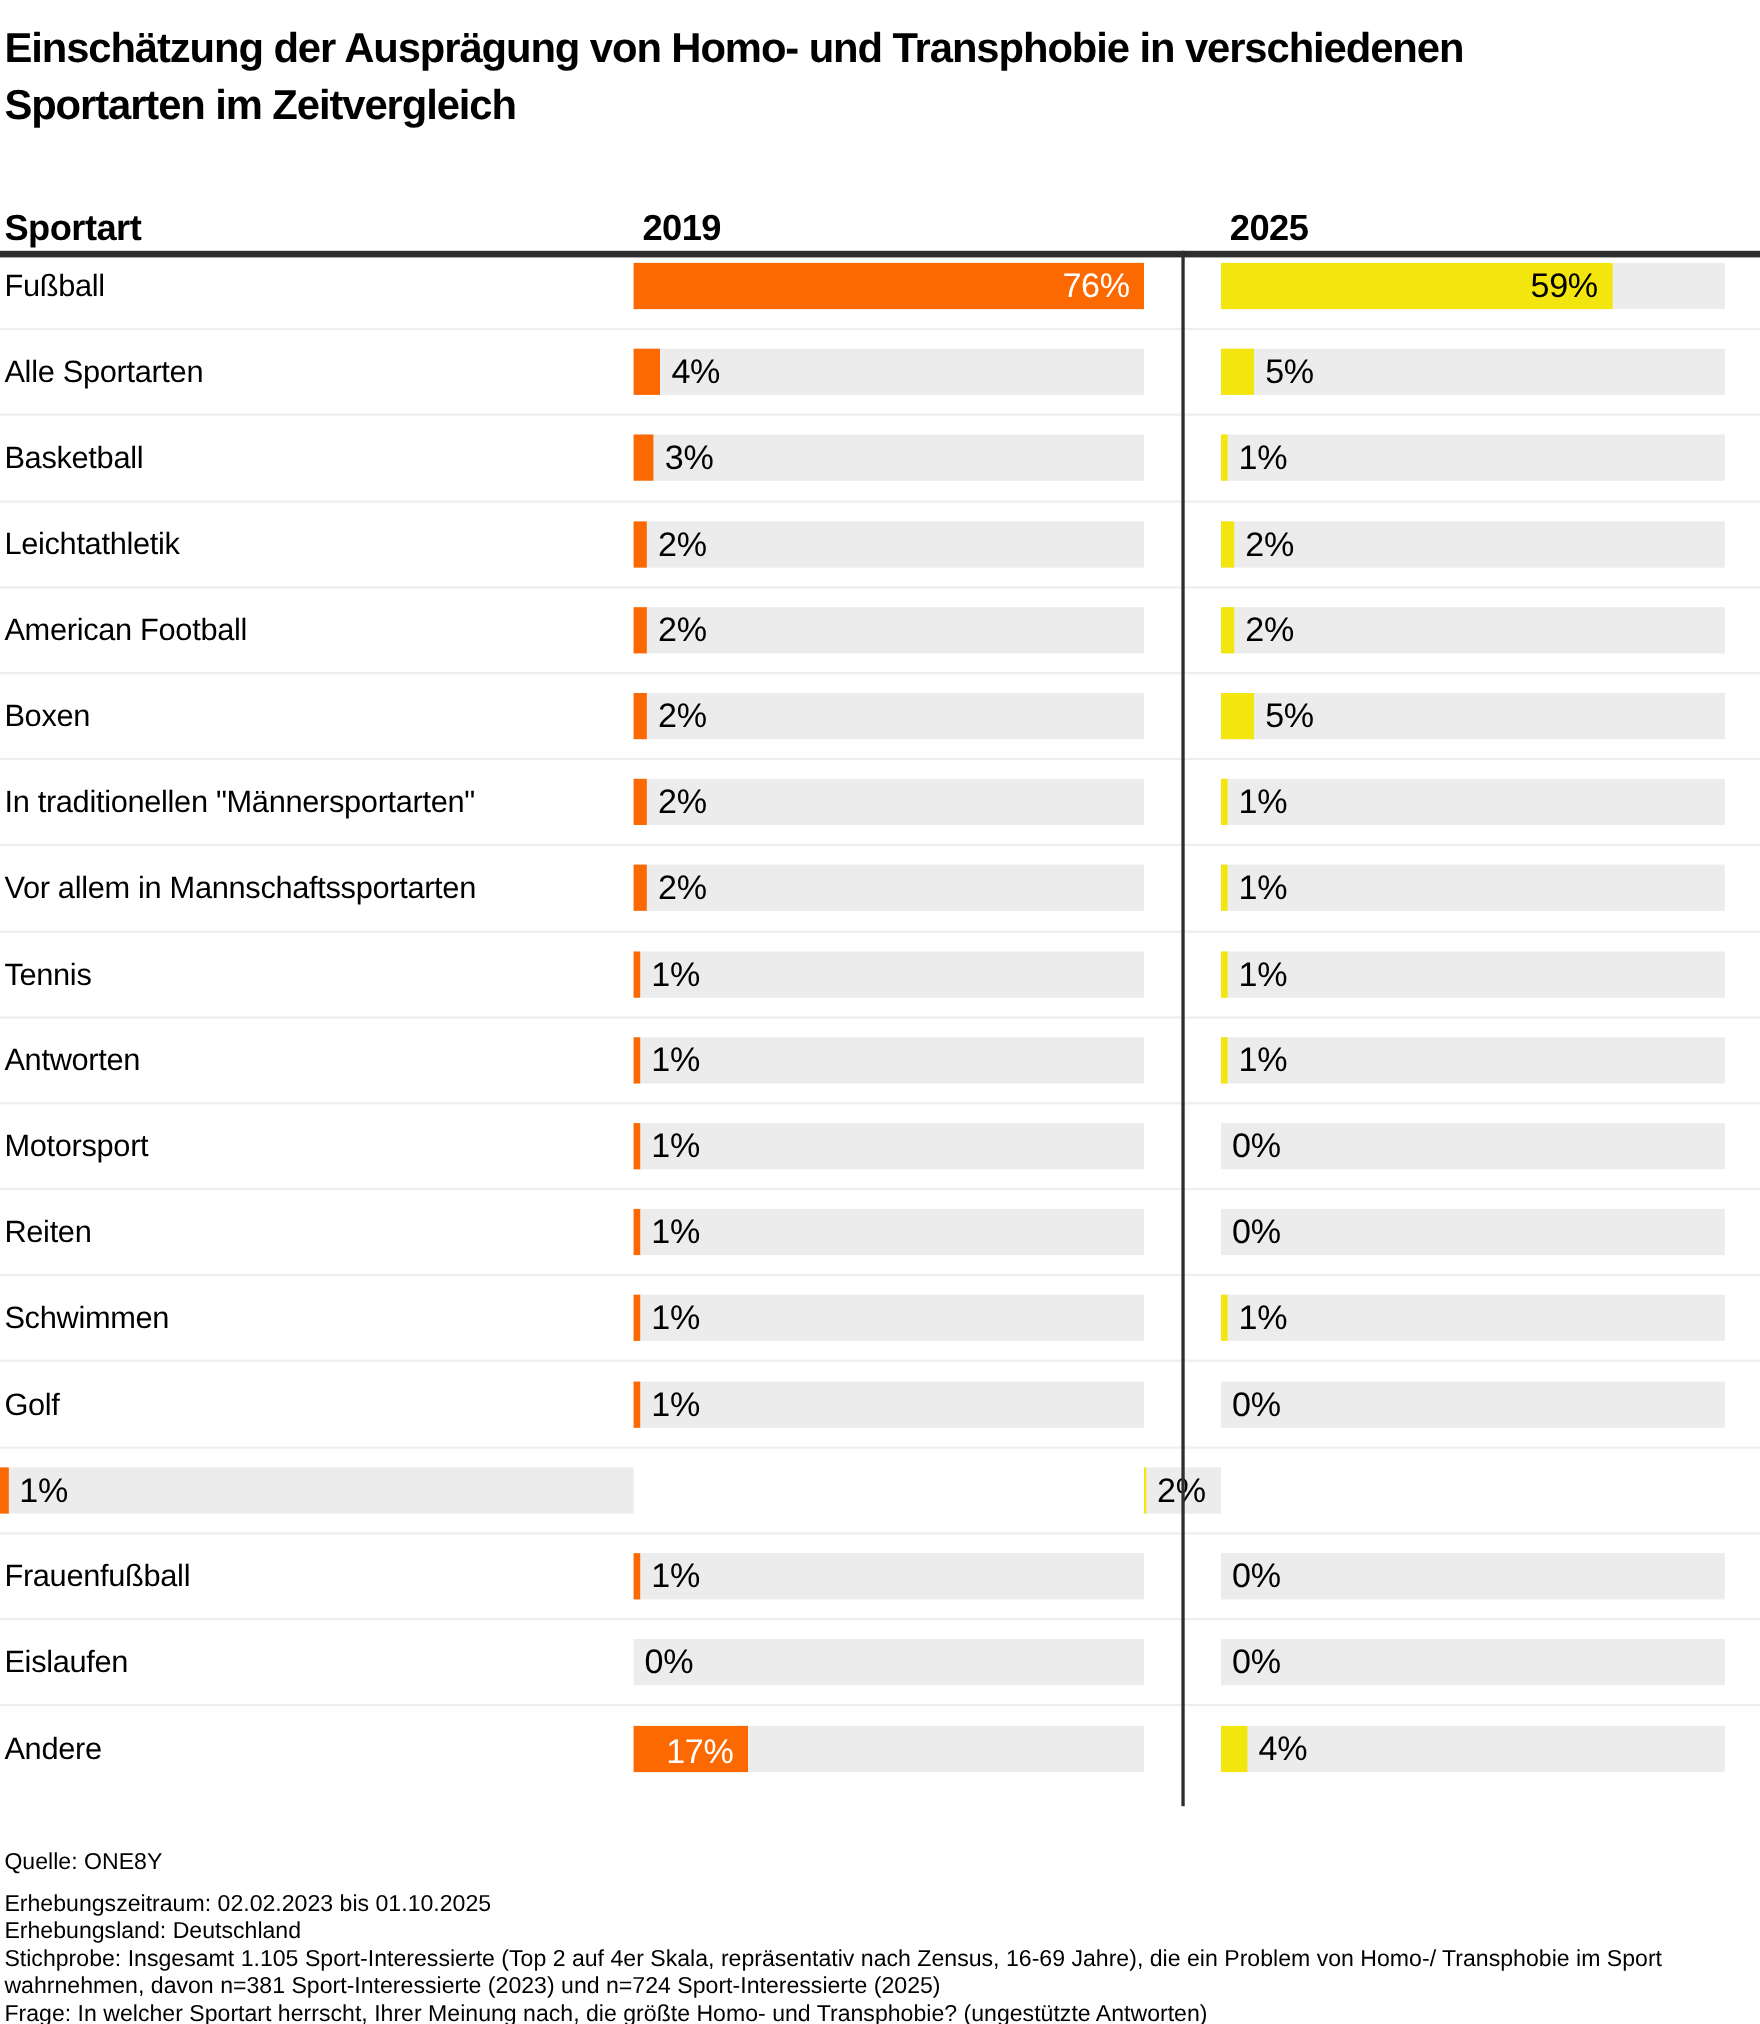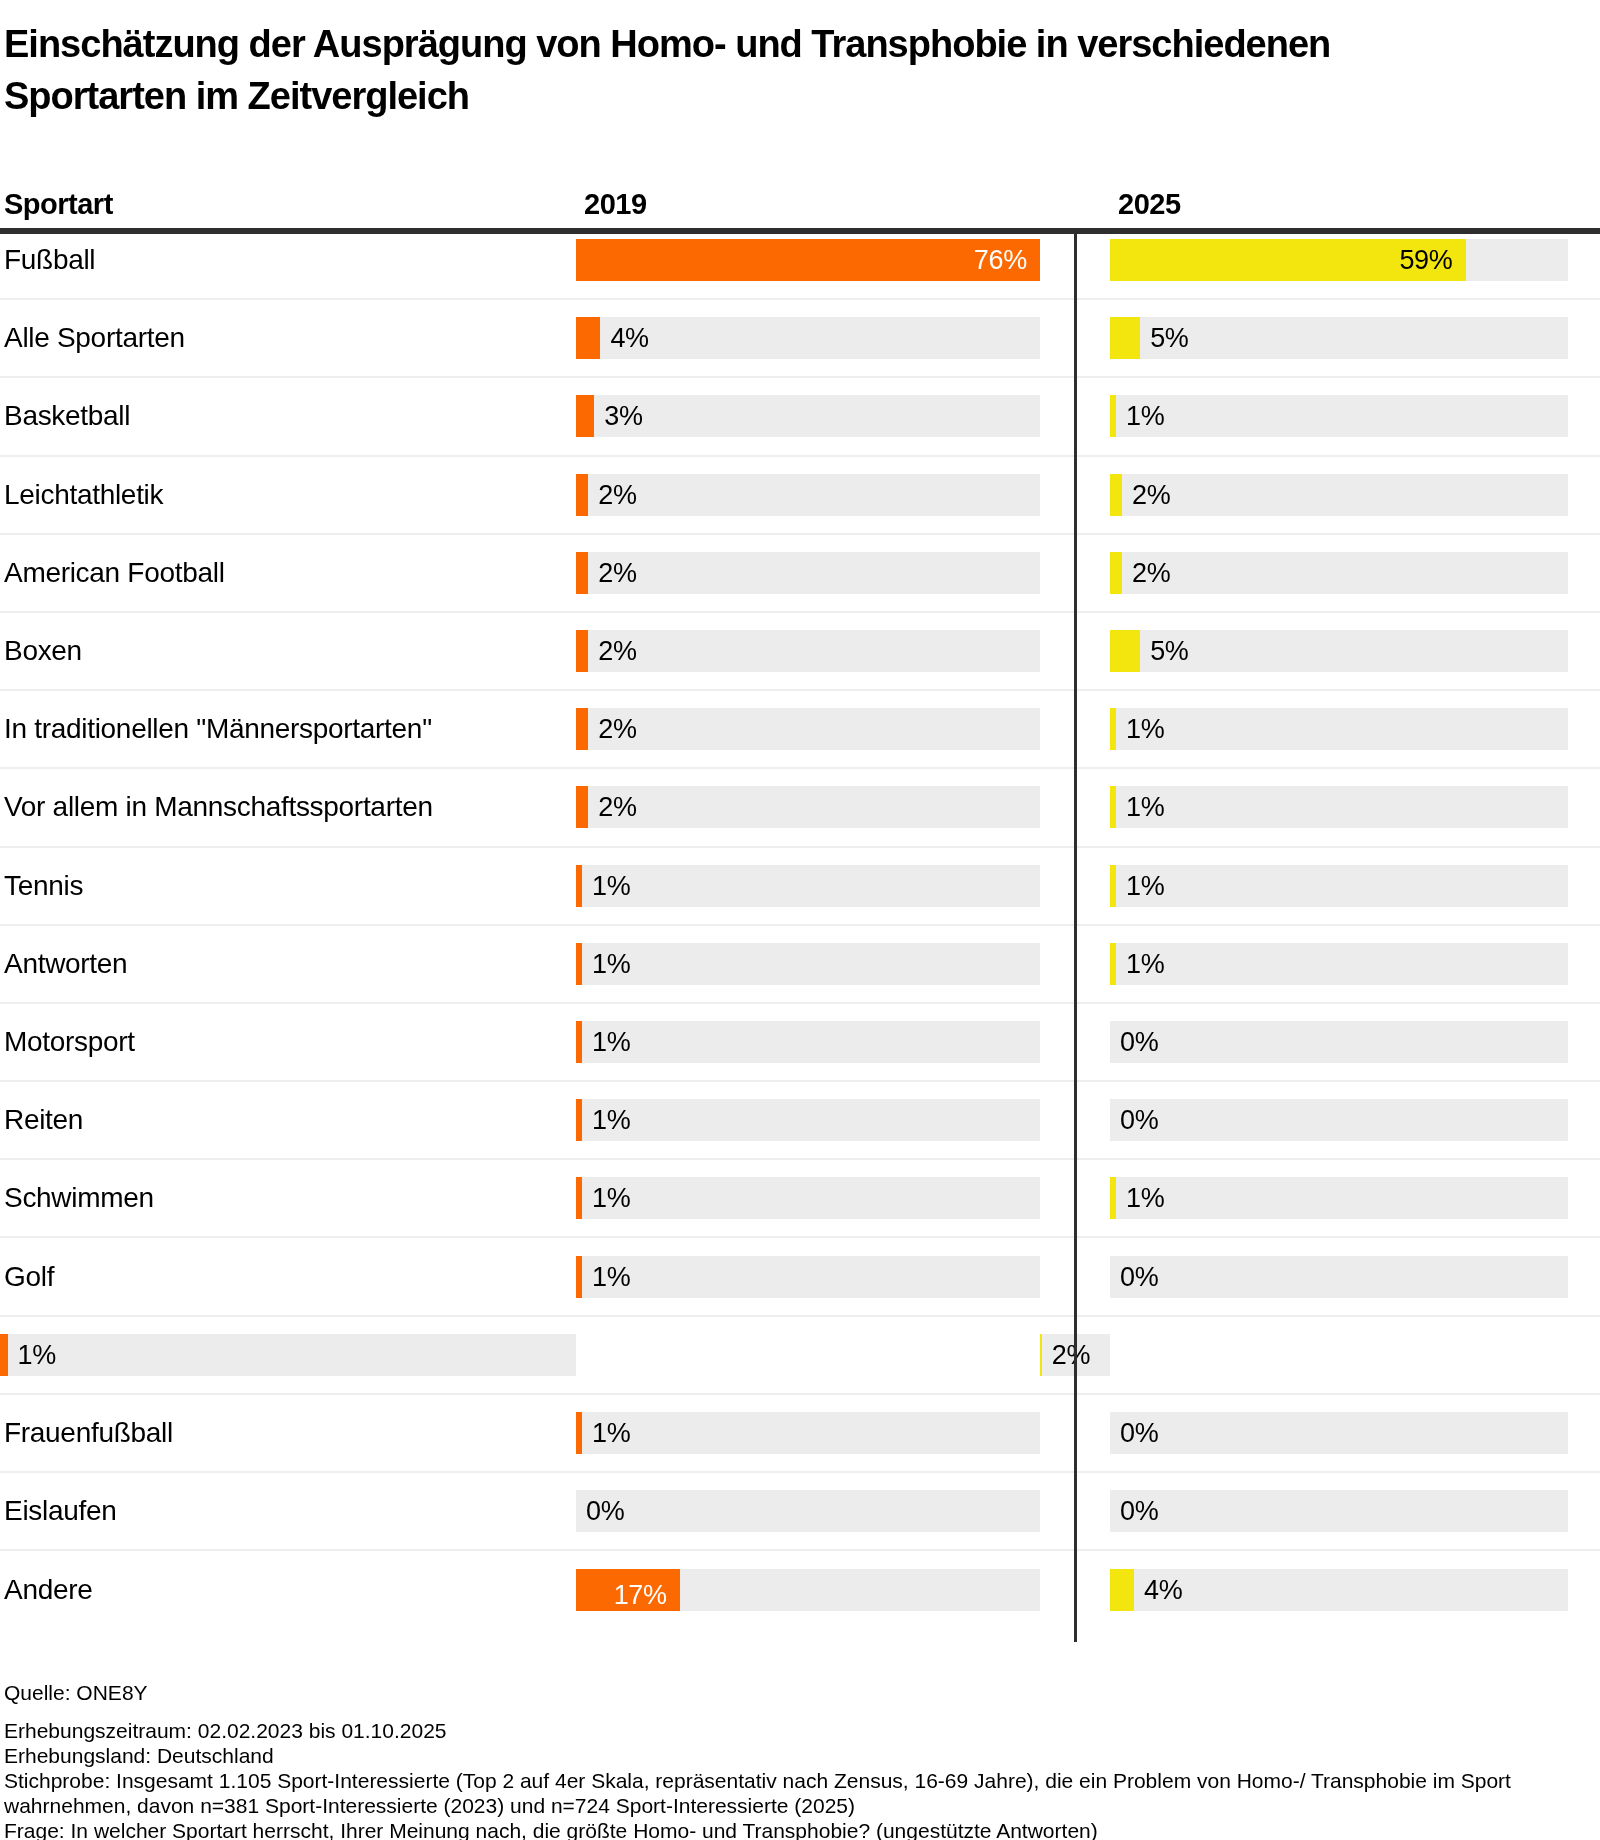--- a/index.html
+++ b/index.html
@@ -3,39 +3,39 @@
 <meta charset="utf-8">
 <style>
   html,body{margin:0;padding:0;background:#fff;}
   body{font-family:"Liberation Sans", sans-serif; color:#000;}
   #page{position:relative;width:1600px;height:1840px;overflow:hidden;background:#fff;}
 
   .title{position:absolute;left:4px;top:18px;font-size:38px;line-height:52px;font-weight:700;
          letter-spacing:-1px;white-space:pre-line;}
 
   .header{position:absolute;left:0;top:188px;width:1600px;display:grid;
-          grid-template-columns:576px 464px 70px 458px 32px;font-size:29px;font-weight:700;
+          grid-template-columns:576px 464px 70px 458px 32px;font-size:33px;font-weight:700;
           letter-spacing:-0.5px;}
   .header .h-label{padding-left:4px;}
   .header .h-col{padding-left:8px;}
 
   .rule{position:absolute;left:0;top:228px;width:1600px;height:6px;background:var(--c-rule);}
   .divider{position:absolute;left:1074px;top:228px;width:3px;height:1414px;background:var(--c-rule);}
 
   .rows{position:absolute;left:0;top:222px;width:1600px;}
   .row{height:78.2px;display:grid;grid-template-columns:576px 464px 70px 458px 32px;
        align-items:center;border-bottom:2px solid #eeeeee;box-sizing:border-box;}
   .row:last-child{border-bottom:none;}
   .sport{font-size:28px;letter-spacing:-0.3px;padding-left:4px;white-space:nowrap;}
   .track{position:relative;height:42px;background:var(--c-track);}
   .bar{position:absolute;left:0;top:0;height:42px;display:flex;align-items:center;
        justify-content:flex-end;}
   .bar.b2023{background:var(--c-2023);}
   .bar.b2025{background:var(--c-2025);}
-  .val{font-size:27px;letter-spacing:-0.3px;white-space:nowrap;}
+  .val{font-size:31px;letter-spacing:-0.3px;white-space:nowrap;}
   .val-in{padding-right:13px;}
   .b2023 .val-in{color:var(--c-in-2023);}
   .b2025 .val-in{color:var(--c-in-2025);}
   .val-out{position:absolute;top:0;line-height:42px;color:#000;}
 
   .footer{position:absolute;left:4px;top:1680px;width:1592px;font-size:21px;line-height:25px;}
   .footer .source{margin-bottom:13px;}
   .footer .fline{white-space:pre-line;}
 </style>
 </head>

